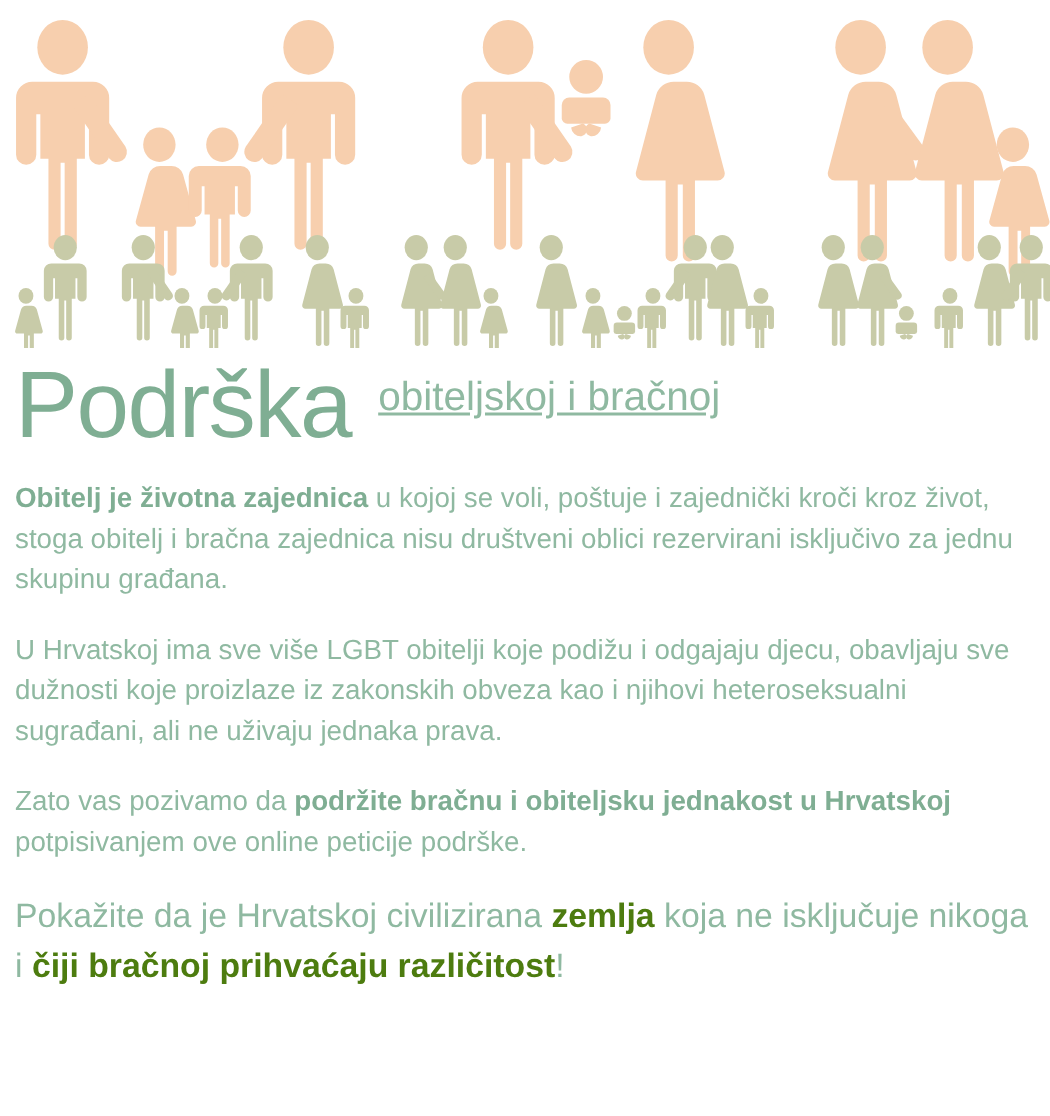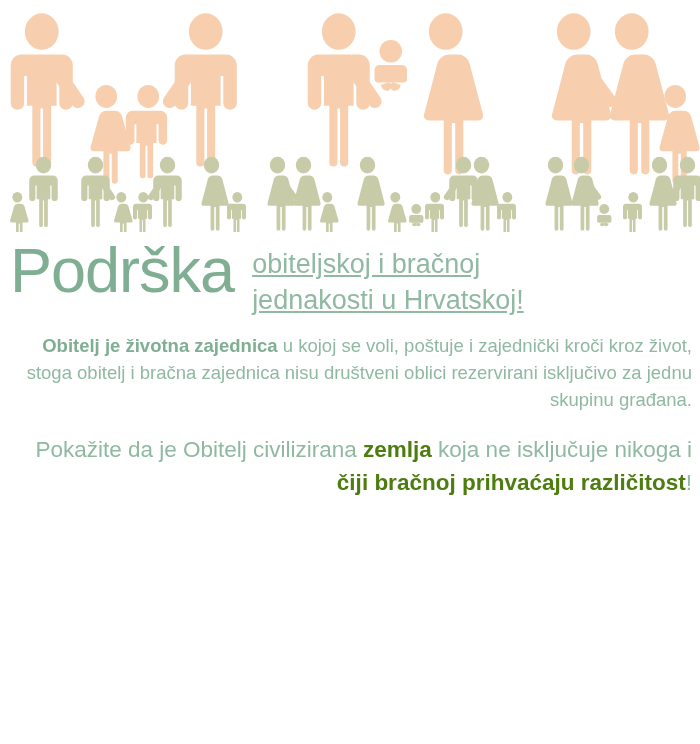--- a/index.html
+++ b/index.html
@@ -52,21 +52,20 @@
     color: #8fb9a1;
     font-weight: 400;
     text-decoration: underline;
   }
   .title-sub .l1, .title-sub .l2 { display: block; white-space: nowrap; }
 
   
   .copy {
     padding: 14px 8px 0 10px;
     color: #8fb9a1;
-    text-align: right;
   }
   .para {
     font-size: 18.5px;
     line-height: 27px;
     margin: 0 0 20px 0;
     color: #8fb9a1;
     font-weight: 400;
   }
   .para b { font-weight: 700; color: #7fae93; }
   .para.last {
@@ -217,22 +216,23 @@
           <use href="#man-arm-left" transform="translate(672,157) scale(0.62)"></use>
         </g>
       </g>
     </svg>
   </div>
 
   <div class="title-block">
     <div class="title-main">Podrška</div>
     <div class="title-sub">
       <span class="l1">obiteljskoj i bračnoj</span>
-      <span class="l2">jednakosti u Hrvatskoj!</span>
     </div>
   </div>
 
   <div class="copy">
     <p class="para"><b>Obitelj je životna zajednica</b><span> u kojoj se voli, poštuje i zajednički kroči kroz život, stoga obitelj i bračna zajednica nisu društveni oblici rezervirani isključivo za jednu skupinu građana.</span></p>
-    <p class="para last"><span>Pokažite da je Obitelj civilizirana </span><b>zemlja</b><span> koja ne isključuje nikoga i </span><b>čiji bračnoj prihvaćaju različitost</b><span>!</span></p>
+    <p class="para"><span>U Hrvatskoj ima sve više LGBT obitelji koje podižu i odgajaju djecu, obavljaju sve dužnosti koje proizlaze iz zakonskih obveza kao i njihovi heteroseksualni sugrađani, ali ne uživaju jednaka prava.</span></p>
+    <p class="para"><span>Zato vas pozivamo da </span><b>podržite bračnu i obiteljsku jednakost u Hrvatskoj</b><span> potpisivanjem ove online peticije podrške.</span></p>
+    <p class="para last"><span>Pokažite da je Hrvatskoj civilizirana </span><b>zemlja</b><span> koja ne isključuje nikoga i </span><b>čiji bračnoj prihvaćaju različitost</b><span>!</span></p>
   </div>
 
 </div>
 
 </body></html>

